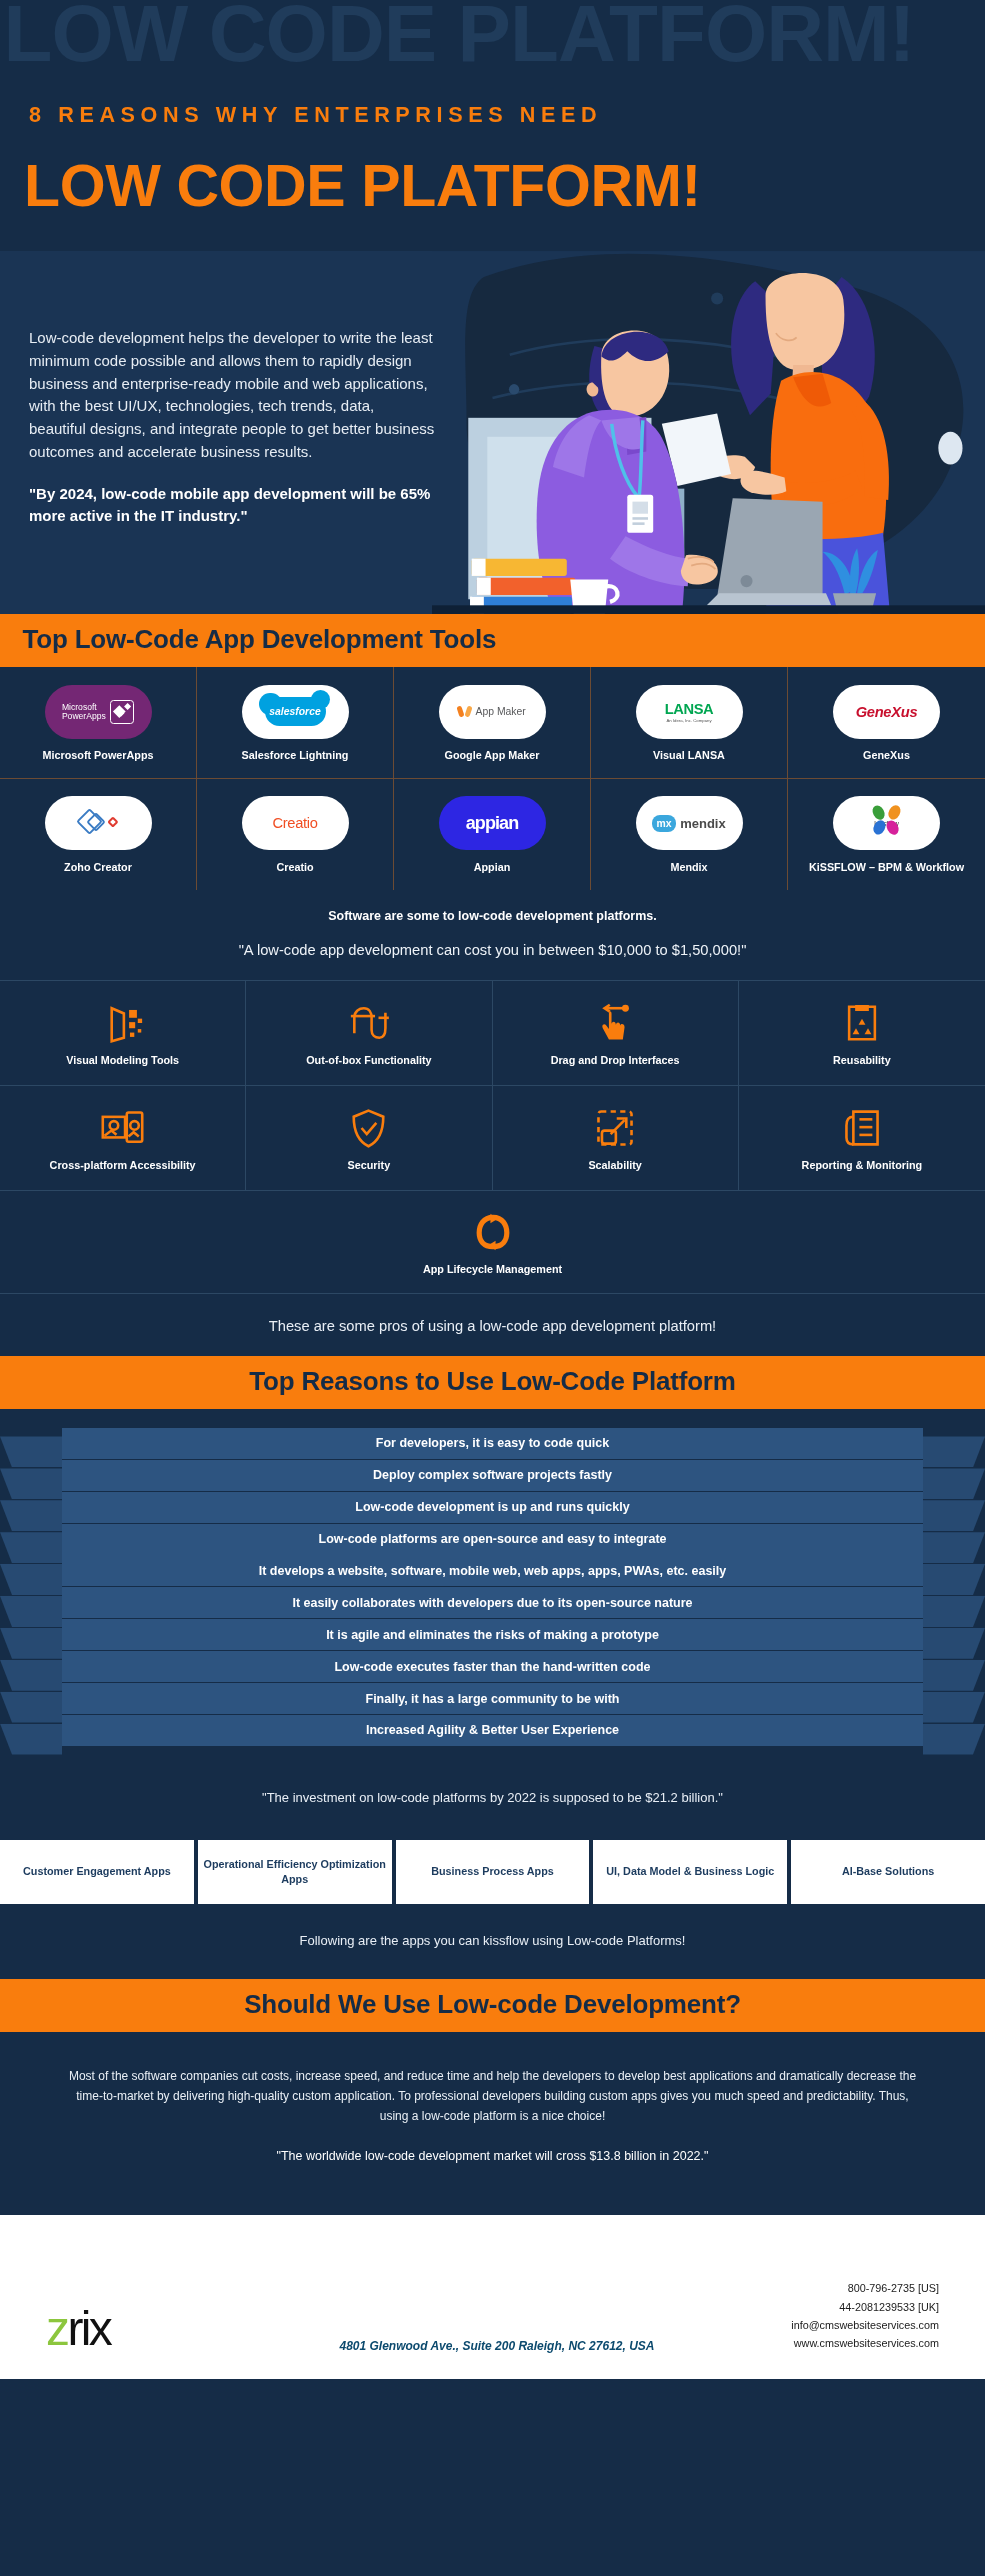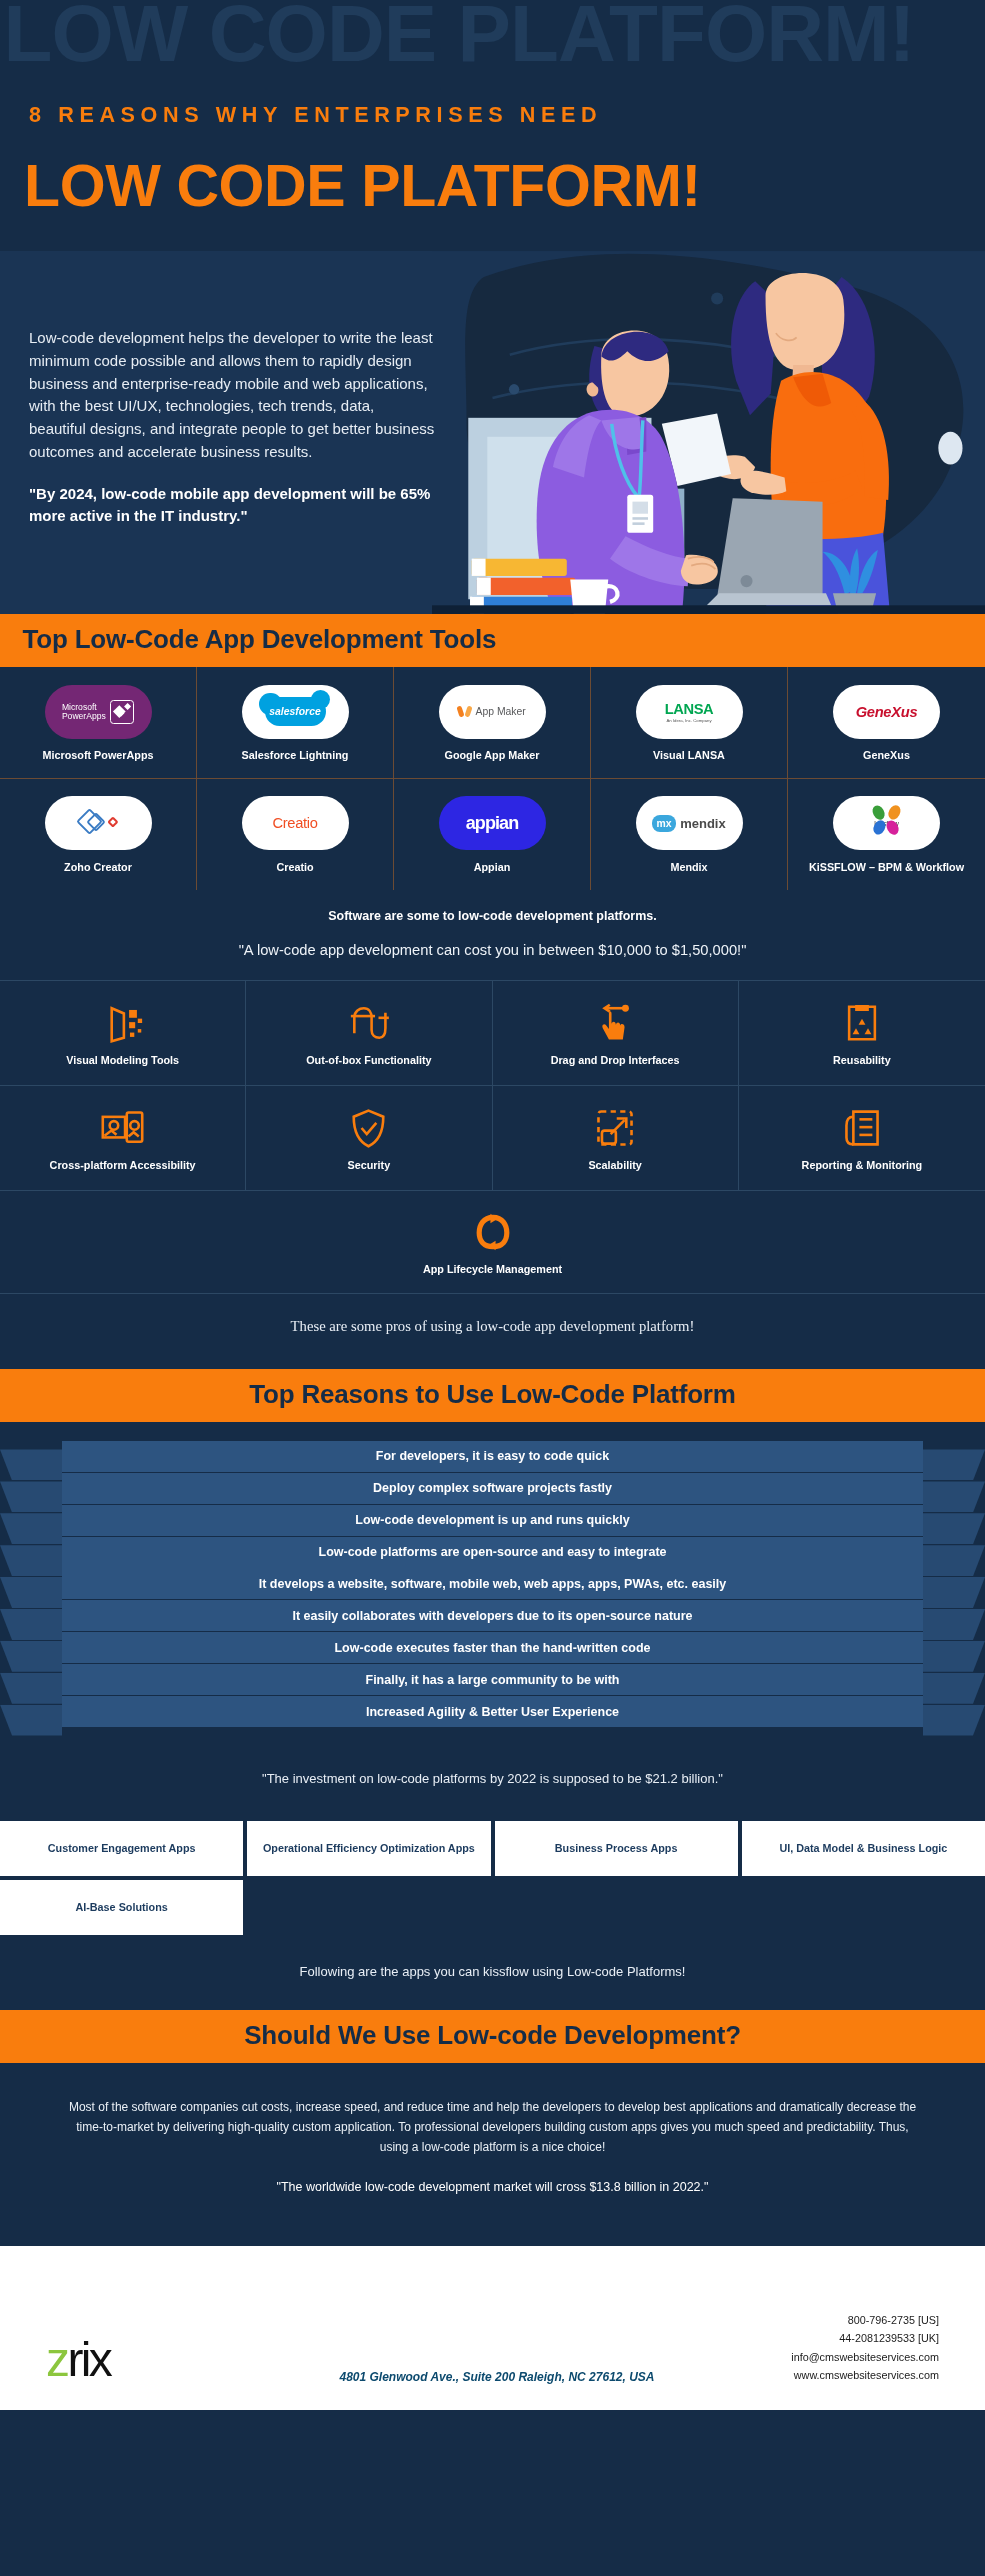--- a/index.html
+++ b/index.html
@@ -216,22 +216,21 @@
   }
   .feat-single {
     text-align: center;
     padding: 19px 0 17.3px;
     border-bottom: 0.9px solid #2c4864;
   }
   .pros-note {
     color: #e9eff6;
     font-size: 14.7px;
     text-align: center;
-    padding: 24px 0 34px;
-    font-family: Liberation Serif, serif;
+    padding: 24px 0 22px;
   }
 
   
   .reasons {
     background: #152c47;
     padding: 19px 0 12px;
     position: relative;
   }
   .reason-row {
     position: relative;
@@ -268,21 +267,21 @@
   .invest-note {
     color: #e9eff6;
     font-size: 13px;
     text-align: center;
     padding: 31px 0 35px;
   }
 
   
   .cats {
     display: grid;
-    grid-template-columns: repeat(4, 1fr);
+    grid-template-columns: repeat(5, 1fr);
     gap: 4px;
     background: #152c47;
     border-radius: 6px;
   }
   .cat-cell {
     background: #ffffff;
     color: #1c3b5e;
     font-size: 10.8px;
     font-weight: bold;
     text-align: center;
@@ -694,20 +693,25 @@
       <div class="reason-bar">It develops a website, software, mobile web, web apps, apps, PWAs, etc. easily</div>
     </div>
     <div class="reason-row">
       <div class="reason-tab-l"></div>
       <div class="reason-tab-r"></div>
       <div class="reason-bar">It easily collaborates with developers due to its open-source nature</div>
     </div>
     <div class="reason-row">
       <div class="reason-tab-l"></div>
       <div class="reason-tab-r"></div>
+      <div class="reason-bar">It is agile and eliminates the risks of making a prototype</div>
+    </div>
+    <div class="reason-row">
+      <div class="reason-tab-l"></div>
+      <div class="reason-tab-r"></div>
       <div class="reason-bar">Low-code executes faster than the hand-written code</div>
     </div>
     <div class="reason-row">
       <div class="reason-tab-l"></div>
       <div class="reason-tab-r"></div>
       <div class="reason-bar">Finally, it has a large community to be with</div>
     </div>
     <div class="reason-row">
       <div class="reason-tab-l"></div>
       <div class="reason-tab-r"></div>

